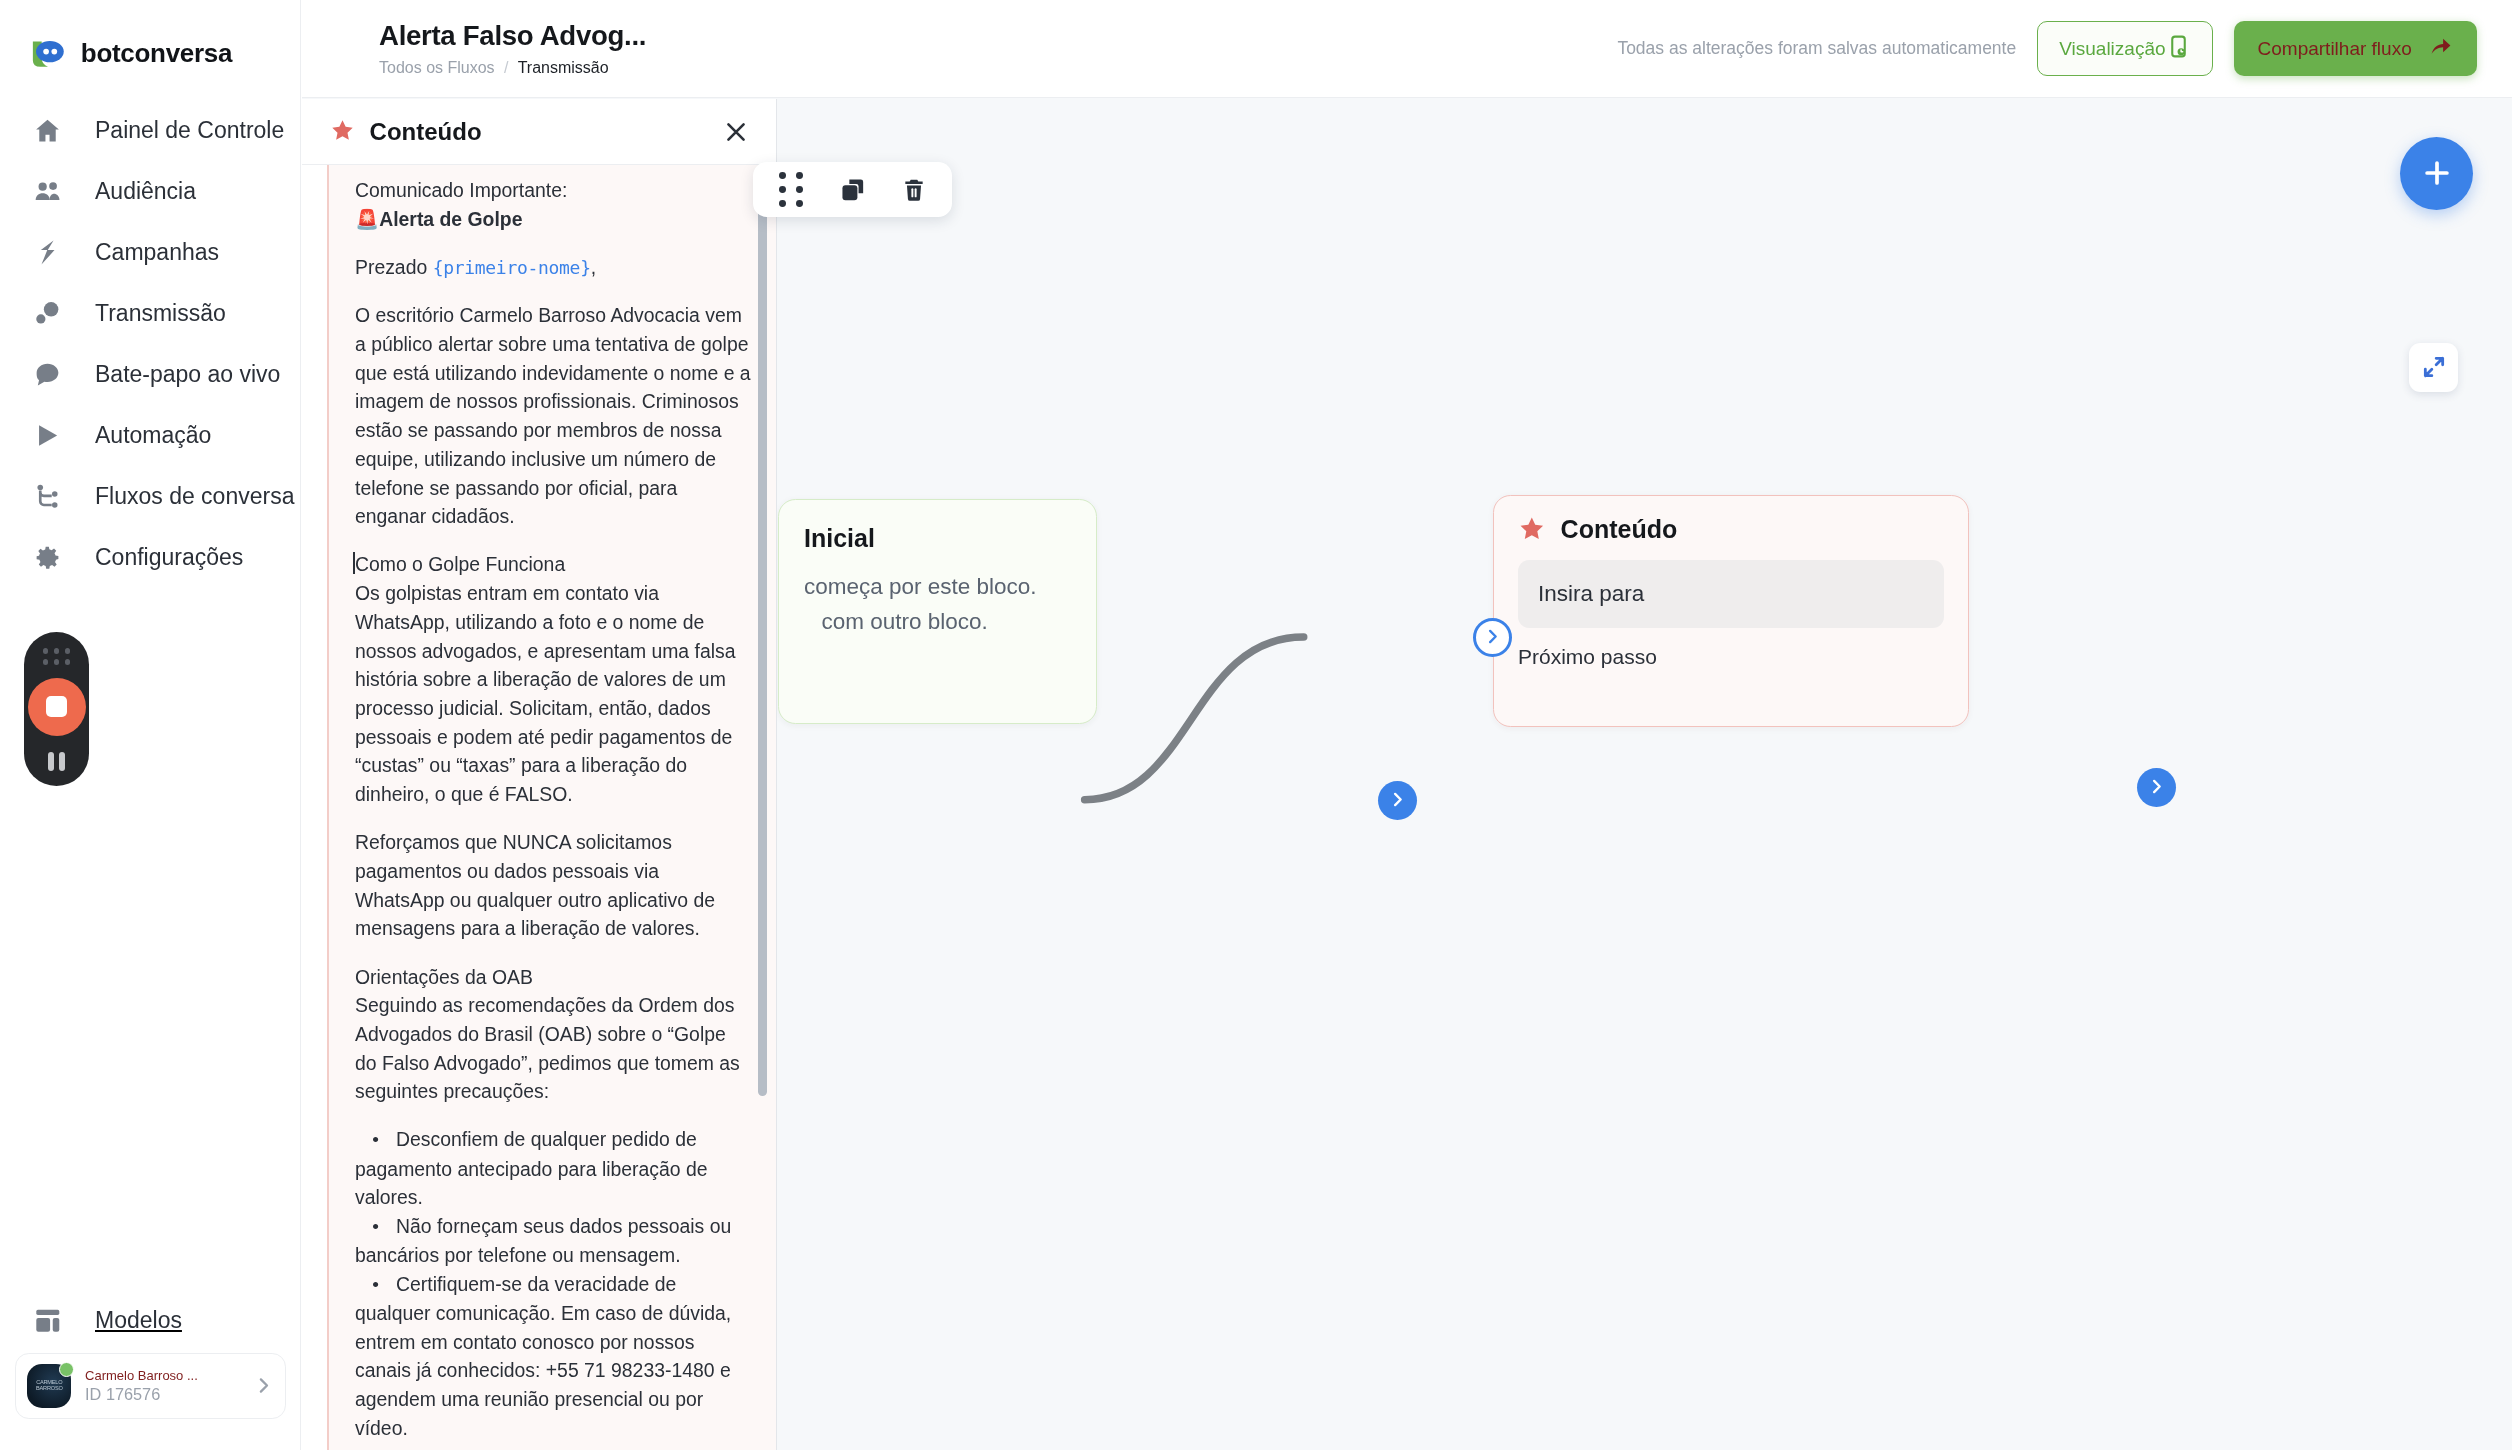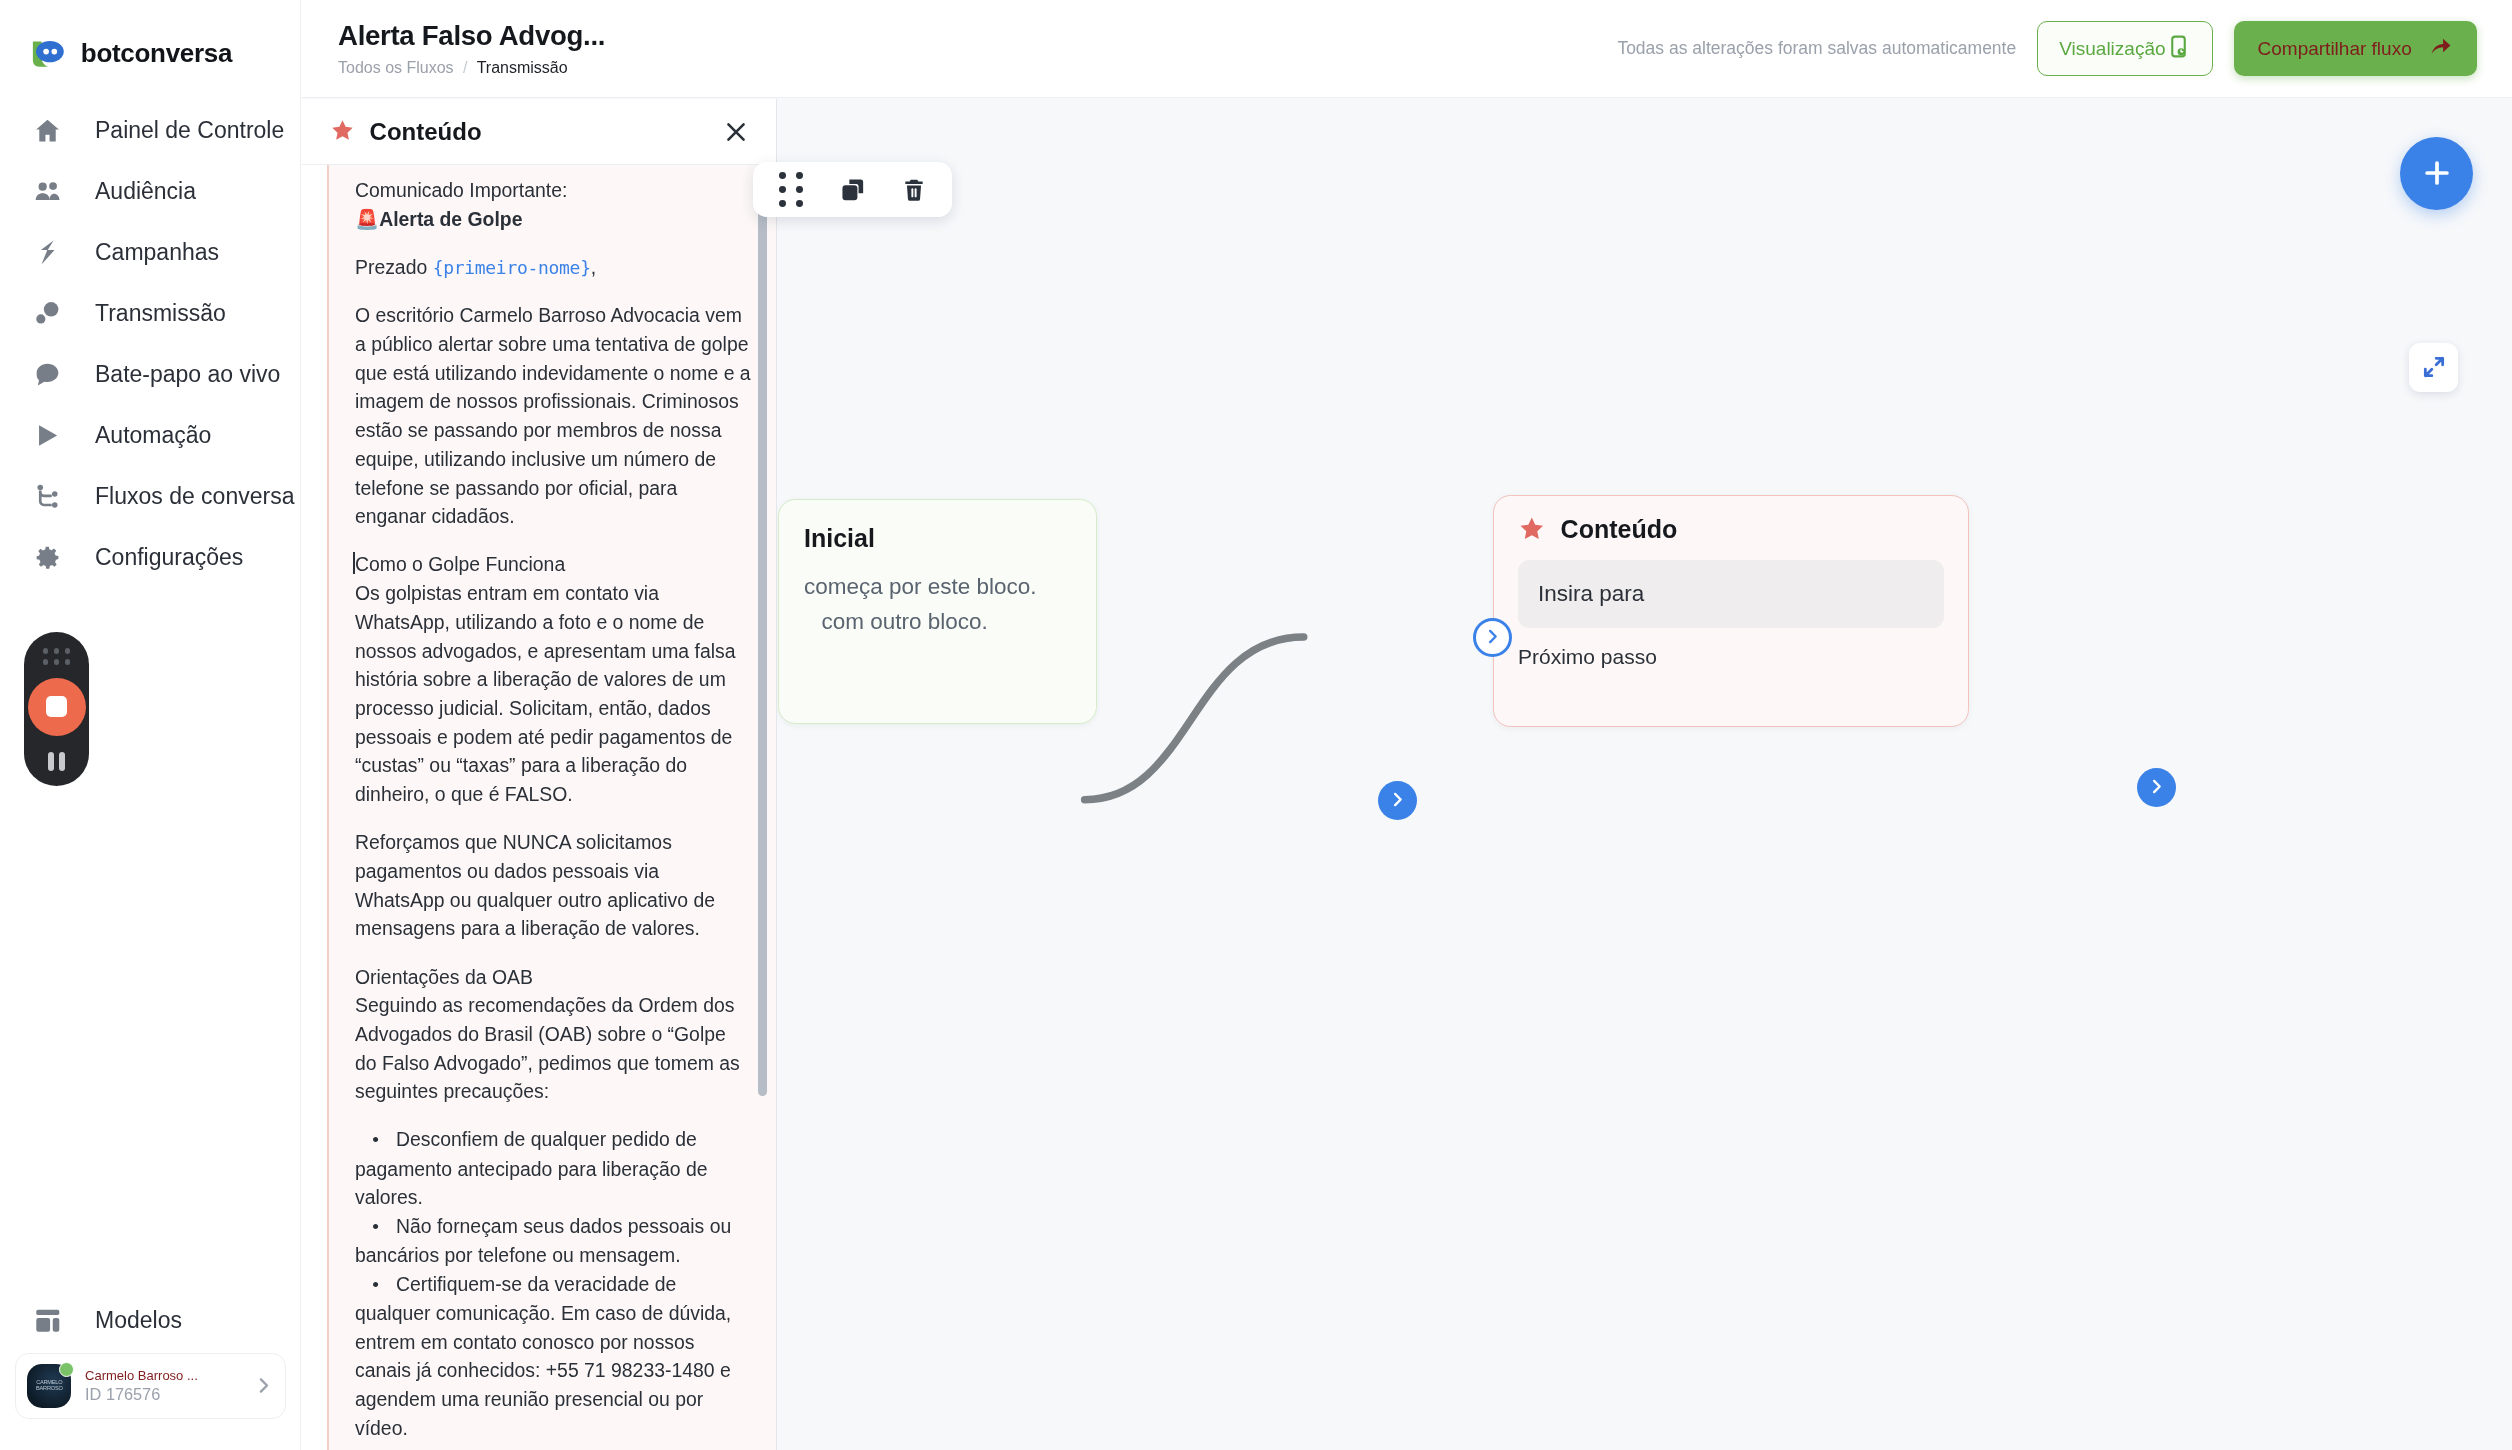--- a/index.html
+++ b/index.html
@@ -46,21 +46,21 @@
   .rec-dots i { width: 5.6px; height: 5.6px; background: #5b5f66; border-radius: 50%; display:block; }
   .rec-stop {
     width: 58px; height: 58px; border-radius: 50%; background: #ee6a4d;
     margin-top: 12.5px; display: flex; align-items: center; justify-content: center; cursor: pointer;
   }
   .rec-stop span { width: 21px; height: 21px; background: #fff; border-radius: 5px; display: block; }
   .rec-pause { margin-top: 16.3px; display: flex; gap: 5px; cursor: pointer; }
   .rec-pause i { width: 6.3px; height: 19px; background: #c7c9cc; border-radius: 3.1px; display: block; }
 
   
-  #tpl-item { position: absolute; left: 0; top: 1290px; width: 301px; }
+  #tpl-item { position: absolute; left: 0; top: 1290px; width: 301px; text-decoration: underline; }
   #profile {
     position: absolute; left: 15px; top: 1353px;
     width: 271px; height: 66px;
     border: 1.3px solid #eceef1; border-radius: 13.8px;
     display: flex; align-items: center; padding: 0 11.3px; gap: 13.8px;
     background: #fff; cursor: pointer;
   }
   .avatar-wrap { position: relative; width: 44px; height: 44px; flex: none; }
   .avatar {
     width: 44px; height: 44px; border-radius: 15px;
@@ -76,21 +76,21 @@
   .profile-name { font-size: 13px; color: #7f1d1d; white-space: nowrap; overflow: hidden; }
   .profile-id { font-size: 16.3px; color: #9aa1ab; margin-top: 2.5px; }
   .profile-chev { color: #9aa1ab; flex: none; }
 
   
   #topbar {
     position: absolute; left: 302px; top: 0; right: 0; height: 98px;
     background: #ffffff; border-bottom: 1.3px solid #eceef1;
     display: flex; align-items: center; z-index: 30;
   }
-  .tb-left { padding-left: 36px; }
+  .tb-left { padding-left: 36px; margin-left: 41px; }
   .tb-title { font-size: 27.6px; font-weight: 700; color: #15181c; letter-spacing: -0.3px; }
   .tb-crumbs { margin-top: 7.5px; font-size: 16px; color: #9aa1ab; }
   .tb-crumbs .sep { margin: 0 5px; color: #c6cbd2; }
   .tb-crumbs .cur { color: #1d2127; }
   .tb-right { margin-left: auto; display: flex; align-items: center; gap: 21px; padding-right: 35px; }
   .saved-note { font-size: 17.5px; color: #9aa1ab; white-space: nowrap; }
   .btn-preview {
     display: flex; align-items: center; 
     height: 55px; padding: 0 21px;
     border: 1.9px solid #6ab04c; border-radius: 10px;

